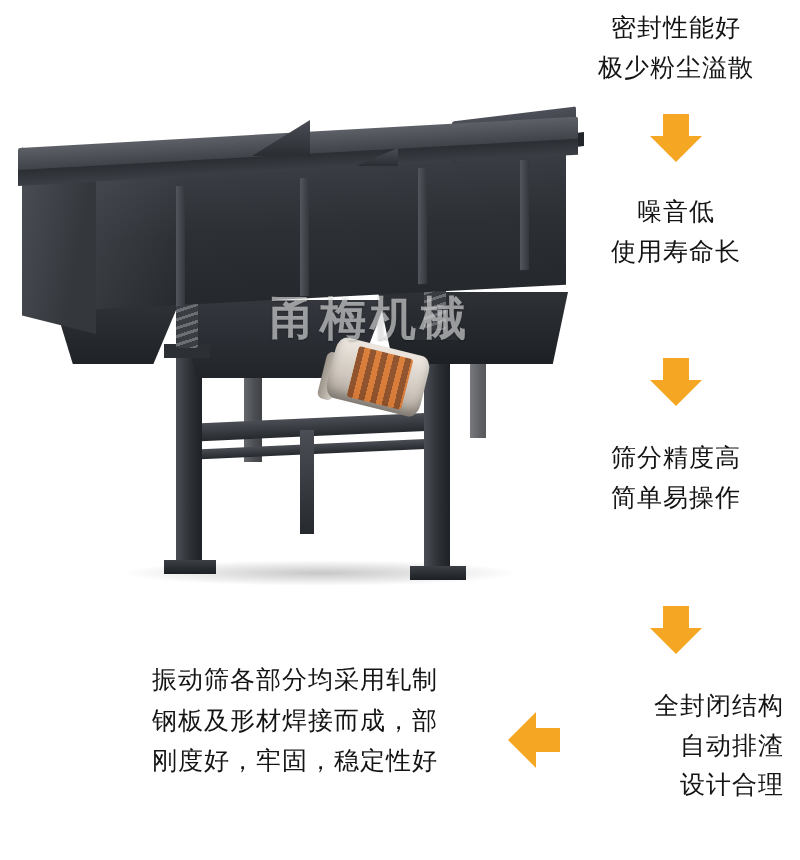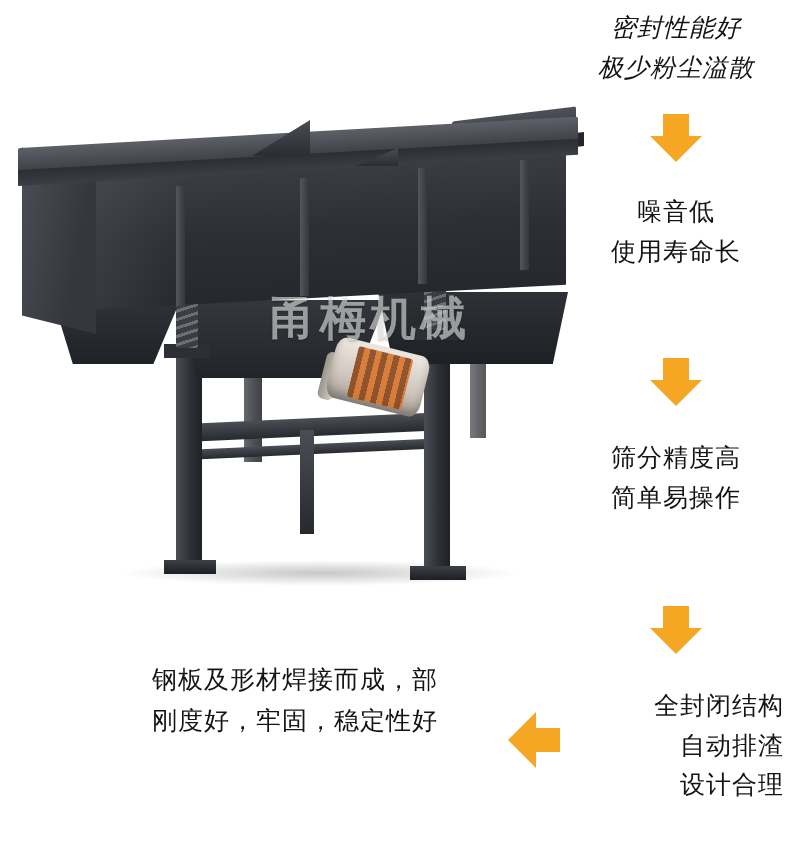--- a/index.html
+++ b/index.html
@@ -343,21 +343,21 @@
   <div class="mach rim-top"></div>
   <div class="mach rim-top2"></div>
   <div class="mach gusset g1"></div>
   <div class="mach gusset g2"></div>
 
   <div id="watermark">甬梅机械</div>
 </div>
 
 <div id="right-col">
 
-  <div class="pos" style="top:8px;font-style:italic;">
+  <div class="pos" style="top:8px;">
     <div class="feature">
       <span class="line">密封性能好</span>
       <span class="line">极少粉尘溢散</span>
     </div>
   </div>
 
   <div class="pos arrow-wrap" style="top:108px;">
     <div class="arrow-stem"></div>
     <div class="arrow-head"></div>
   </div>
@@ -394,15 +394,16 @@
     </div>
   </div>
 </div>
 
 <div id="arrow-left">
   <div class="head"></div>
   <div class="stem"></div>
 </div>
 
 <div id="bottom-block">
+  <span class="line">振动筛各部分均采用轧制</span>
   <span class="line">钢板及形材焊接而成，部</span>
   <span class="line">刚度好，牢固，稳定性好</span>
 </div>
 
 </body></html>

